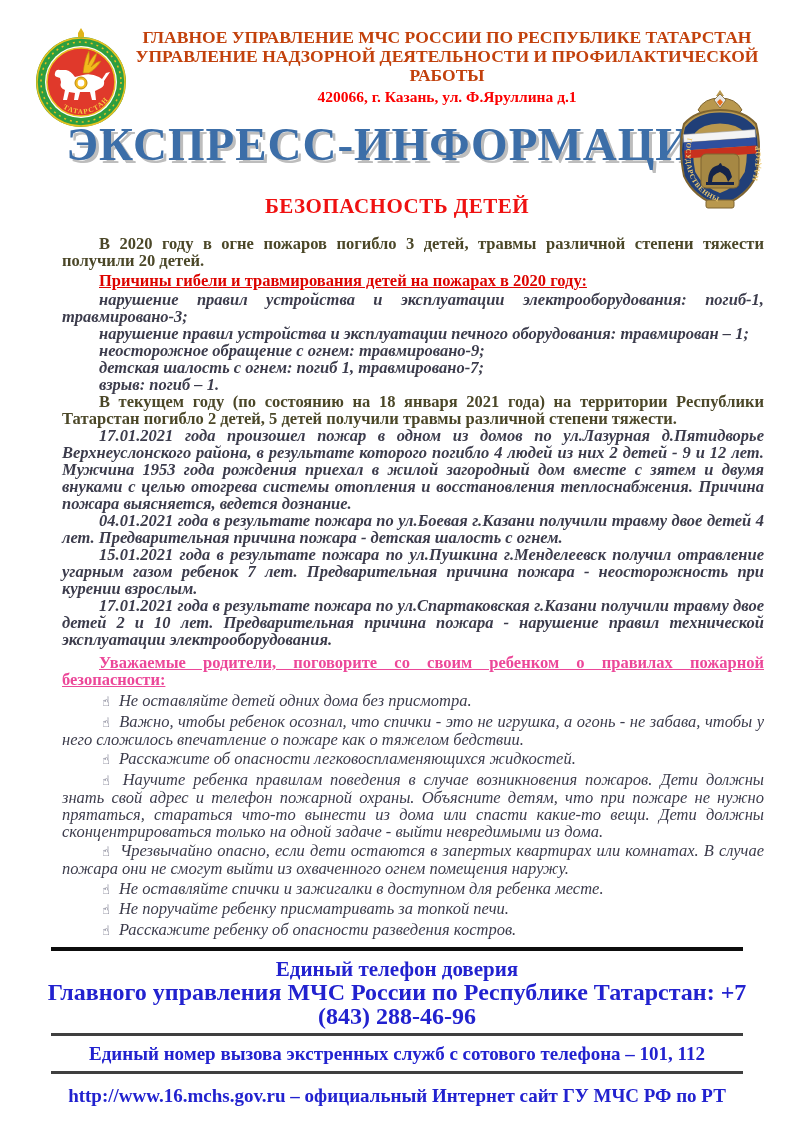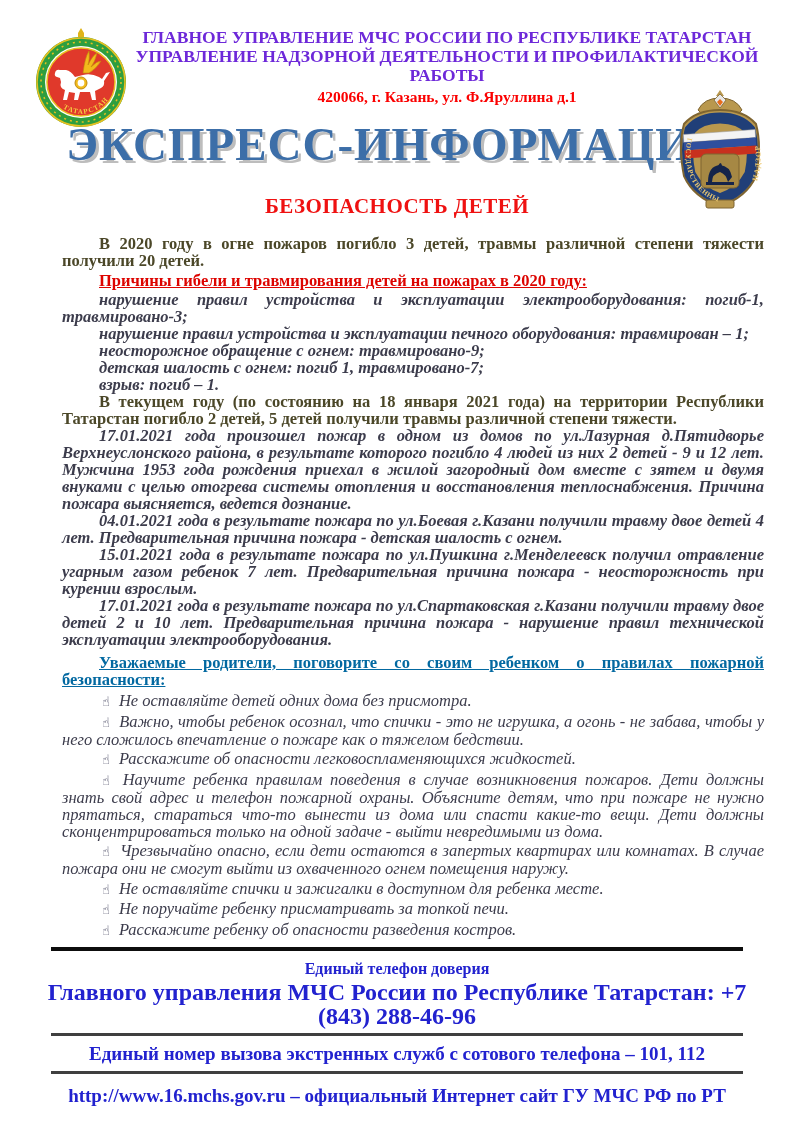--- a/index.html
+++ b/index.html
@@ -10,53 +10,53 @@
     background:#ffffff;
     font-family:"Liberation Serif", serif;
     box-sizing:border-box;
     padding:28px 30px 0 30px;
     overflow:hidden;
   }
   
   .emblem-left { position:absolute; left:36px; top:26px; width:90px; height:104px; }
   .badge-right { position:absolute; left:668px; top:88px; width:104px; height:124px; }
   .org-block { margin-left:100px; text-align:center; }
-  .org-line { font-size:17.5px; font-weight:700; color:#6d28d9; line-height:19px; }
+  .org-line { font-size:17.5px; font-weight:700; color:#c2410c; line-height:19px; }
   .org-address { font-size:15.5px; font-weight:700; color:#fb0000; line-height:17px; margin-top:3px; }
   .banner {
     margin-top:14px; text-align:center;
     font-size:47px; font-weight:700; letter-spacing:1px;
     color:#3c6ea8; text-shadow:3px 3px 0 #bdbdbd;
     line-height:50px;
   }
   .subject {
     margin-top:26px; text-align:center;
     font-size:21px; font-weight:700; letter-spacing:0.5px;
     color:#ef1111; line-height:23px;
   }
   
   .body-text { margin-top:17px; font-size:16.5px; line-height:17px;margin-left:32px; }
   .body-text p { margin:0; text-align:justify; }
   .ind { text-indent:37px;font-weight:bold; }
   .bold-olive { font-weight:700; color:#4b4728; }
   .it { font-style:italic; color:#3c3c4c; }
   .causes-heading { color:#dd0400; text-decoration:underline; margin:3px 0 2px 0 !important; }
-  .advice-heading { color:#0369a1; text-decoration:underline; margin:6px 0 4px 0 !important; }
+  .advice-heading { color:#ec4899; text-decoration:underline; margin:6px 0 4px 0 !important; }
   .advice-item { margin:2.5px 0 !important; text-indent:40px; }
   .bullet {
     font-family:"DejaVu Sans", sans-serif;
     font-style:normal; font-size:13px; color:#3d3d58;
     margin-right:9px;
   }
   
   .footer { margin-top:5px; }
   .rule-thick { border:0; border-top:4px solid #0d0d0d; width:692px; margin:8px auto 7px auto; }
   .rule-mid   { border:0; border-top:3px solid #3f3f3f; width:692px; margin:5px auto 6px auto; }
   .f-blue { color:#2222cf; font-weight:700; text-align:center; margin:0; }
-  .f-title { font-size:16px; line-height:22px; }
+  .f-title { font-size:21px; line-height:22px; }
   .f-phone { font-size:24px; line-height:24px; }
   .f-emerg { font-size:19px; line-height:24px; }
   .f-site  { font-size:19px; line-height:24px; margin-top:10px; }
   svg text { font-family:"Liberation Serif", serif; }
 </style>
 </head>
 <body>
 
 <div class="page">
 

